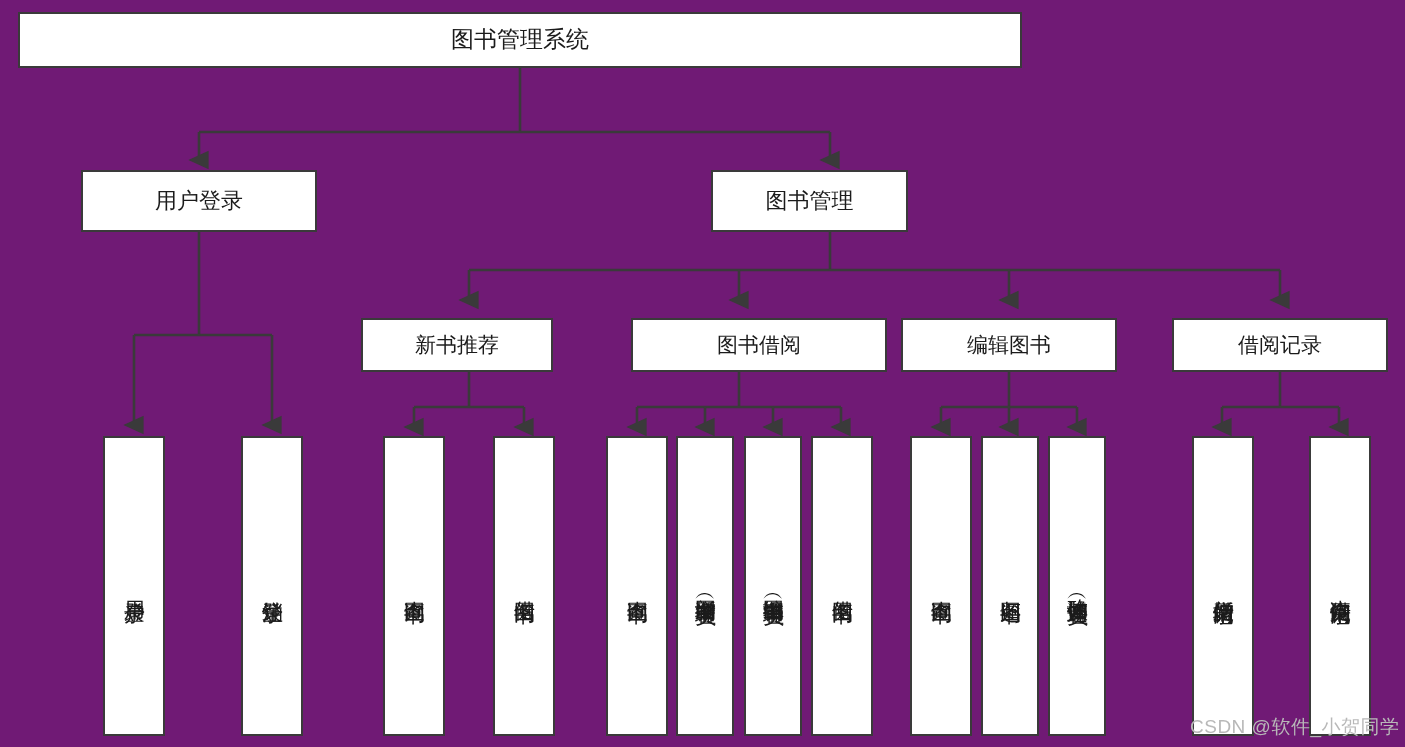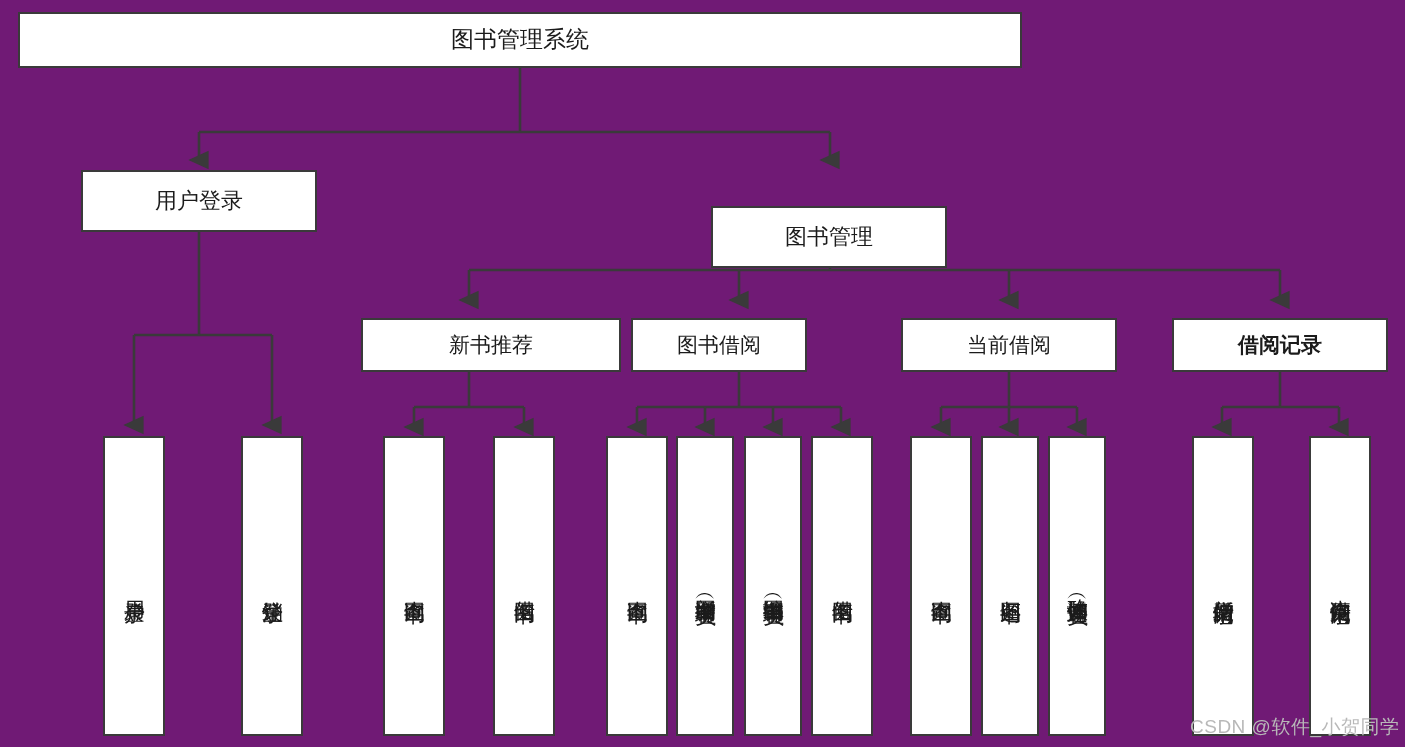--- a/index.html
+++ b/index.html
@@ -116,26 +116,26 @@
       <path d="M1280,372 L1280,407"></path>
       <path d="M1222,407 L1339,407"></path>
       <path d="M1222,407 L1222,427" marker-end="url(#arrow)"></path>
       <path d="M1339,407 L1339,427" marker-end="url(#arrow)"></path>
     </g>
   </svg>
 
   <div class="node root" style="left:18px; top:12px; width:1004px; height:56px;">图书管理系统</div>
 
   <div class="node lvl2" style="left:81px; top:170px; width:236px; height:62px;">用户登录</div>
-  <div class="node lvl2" style="left:711px; top:170px; width:236px; height:62px;margin-top:36px;">图书管理</div>
+  <div class="node lvl2" style="left:711px; top:170px; width:197px; height:62px;">图书管理</div>
 
-  <div class="node lvl3" style="left:361px; top:318px; width:260px; height:54px;">新书推荐</div>
-  <div class="node lvl3" style="left:631px; top:318px; width:176px; height:54px;">图书借阅</div>
-  <div class="node lvl3" style="left:901px; top:318px; width:216px; height:54px;">当前借阅</div>
-  <div class="node lvl3" style="left:1172px; top:318px; width:216px; height:54px;font-weight:bold;">借阅记录</div>
+  <div class="node lvl3" style="left:361px; top:318px; width:192px; height:54px;">新书推荐</div>
+  <div class="node lvl3" style="left:631px; top:318px; width:256px; height:54px;">图书借阅</div>
+  <div class="node lvl3" style="left:901px; top:318px; width:216px; height:54px;">编辑图书</div>
+  <div class="node lvl3" style="left:1172px; top:318px; width:216px; height:54px;">借阅记录</div>
 
   <div class="node leaf" style="left:103px; top:436px; width:62px; height:300px;">
     <span class="leaf-text">用户登录</span>
   </div>
   <div class="node leaf" style="left:241px; top:436px; width:62px; height:300px;">
     <span class="leaf-text">注销登录</span>
   </div>
 
   <div class="node leaf" style="left:383px; top:436px; width:62px; height:300px;">
     <span class="leaf-text">查询图书</span>

